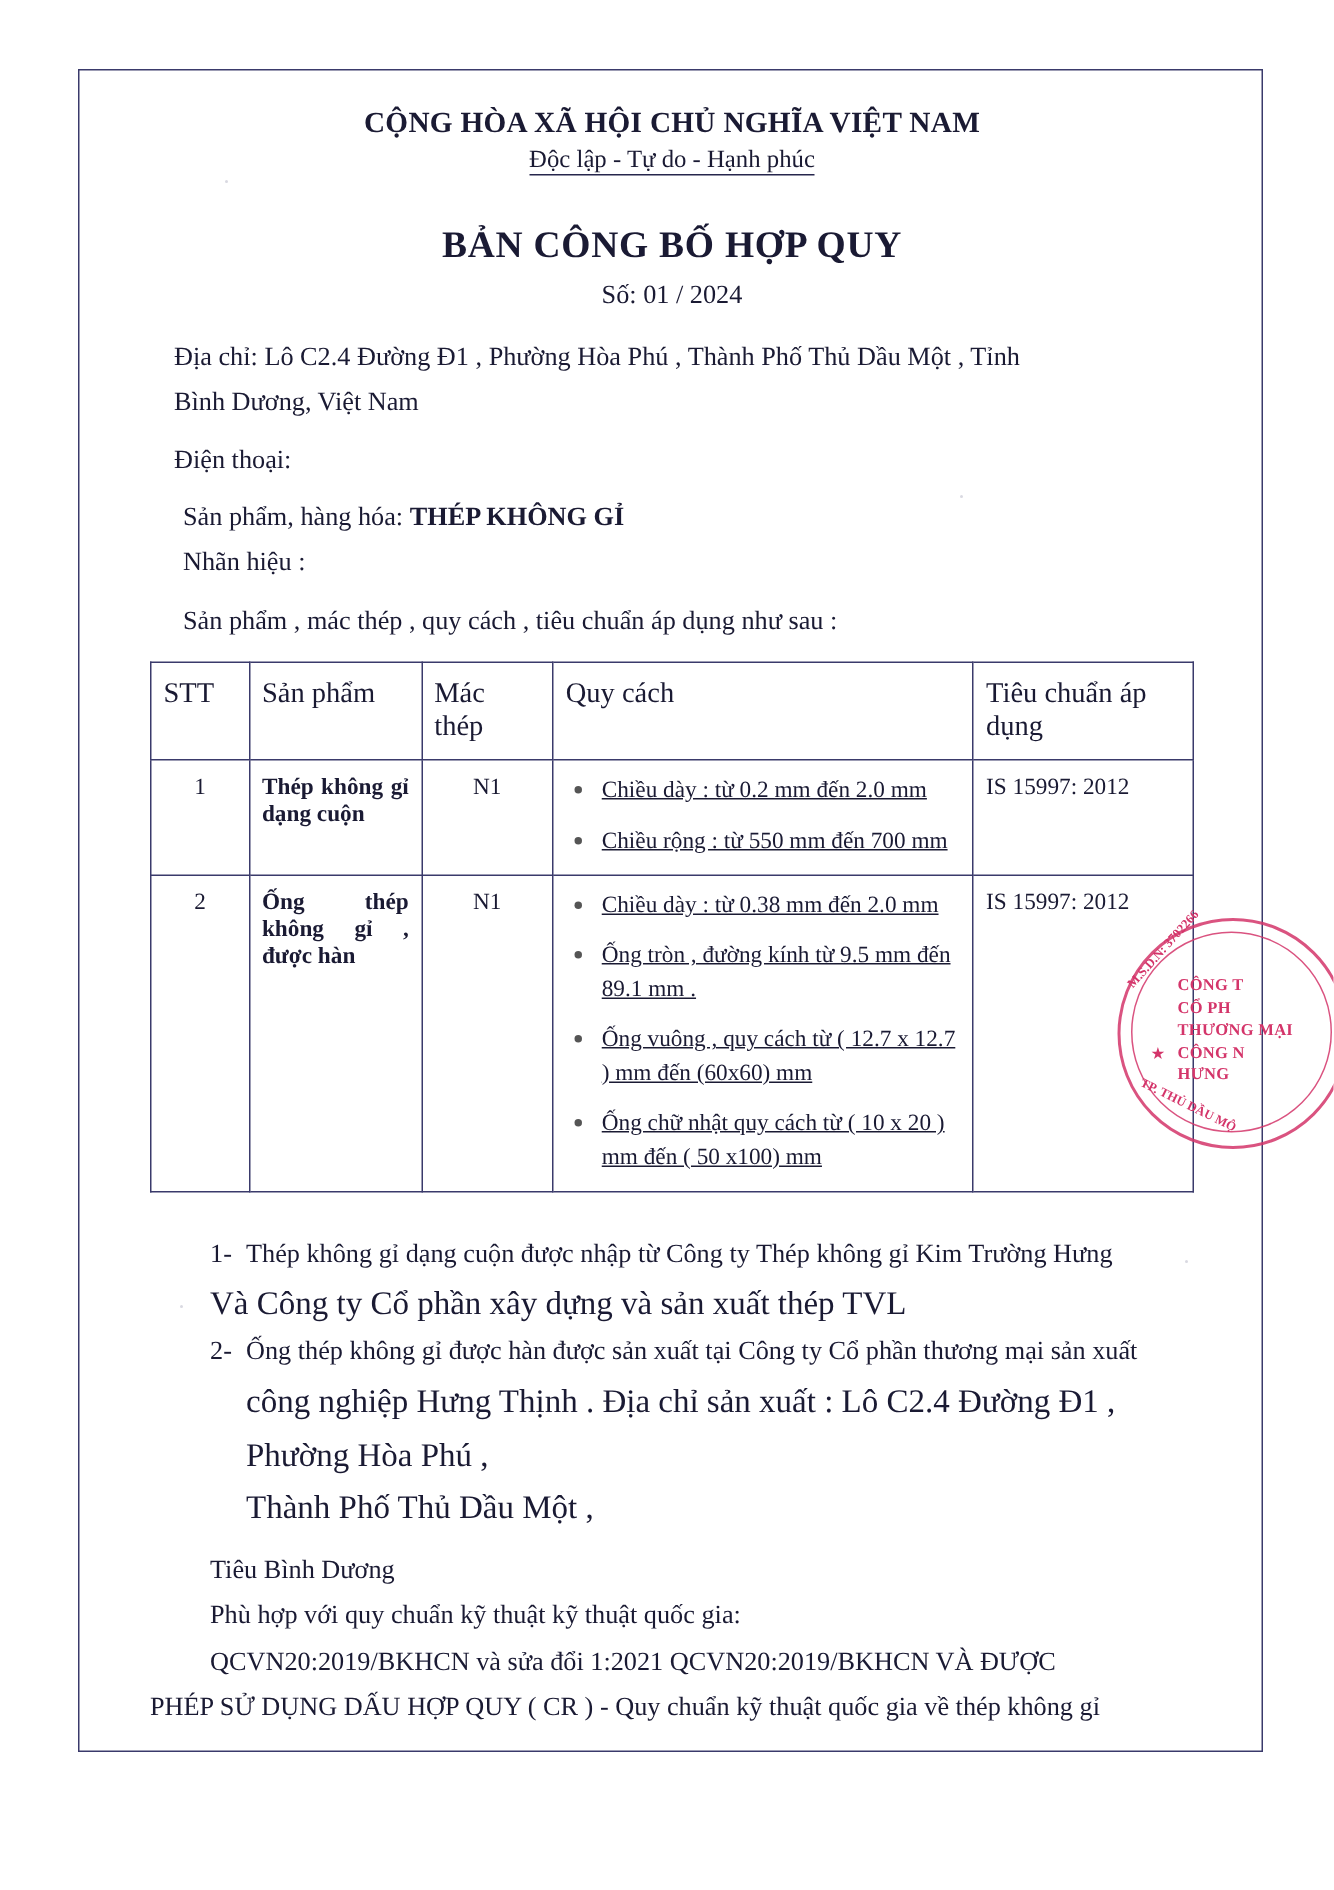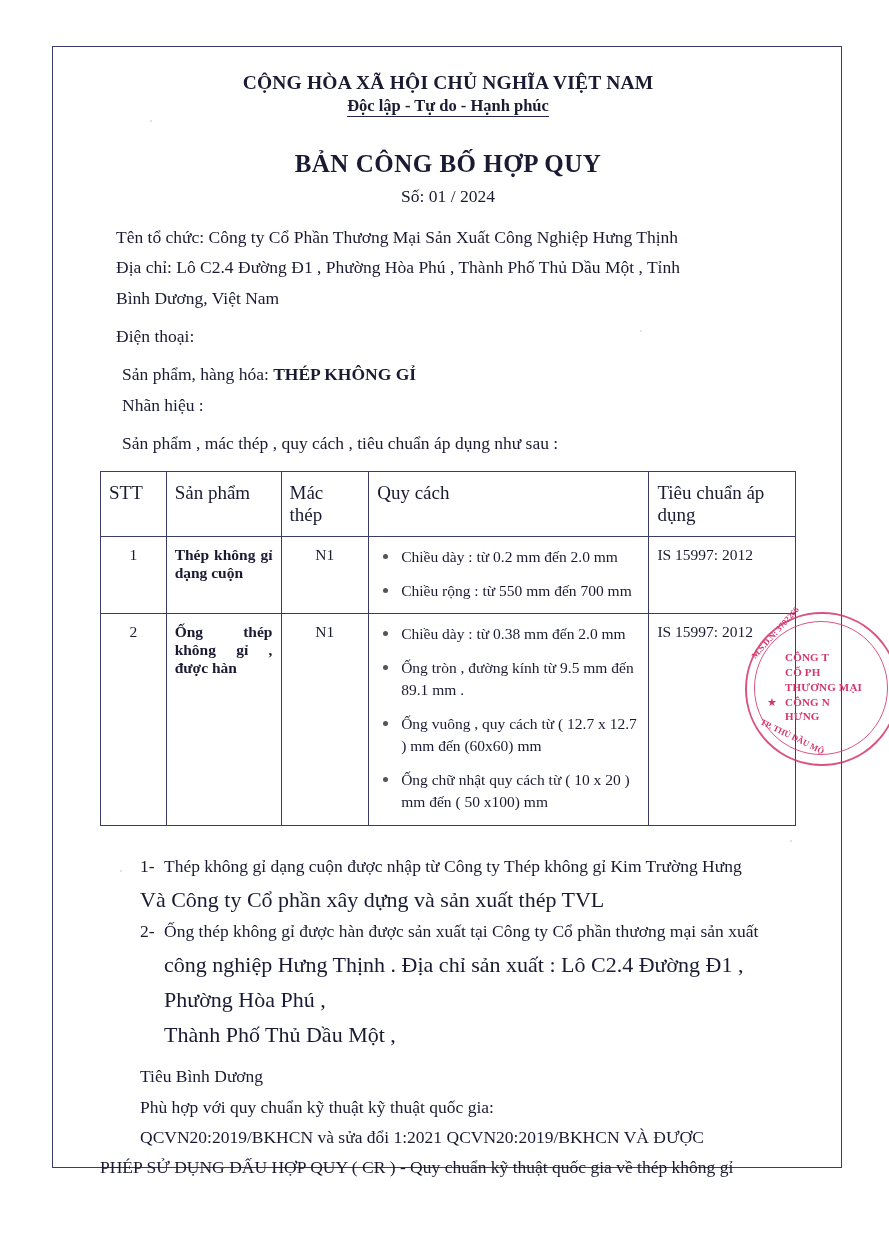--- a/index.html
+++ b/index.html
@@ -46,21 +46,21 @@
   .center { text-align: center; }
 
   .national-title {
     font-size: 19.5px;
     font-weight: bold;
     letter-spacing: 0.2px;
     margin: 10px 0 2px 0;
   }
   .national-sub {
     font-size: 16.5px;
-    font-weight: bold;
+    font-weight: normal;
     margin: 0 0 20px 0;
   }
   .national-sub span {
     border-bottom: 1.4px solid #26264d;
     padding-bottom: 1px;
   }
 
   .doc-title {
     font-size: 25px;
     font-weight: bold;
@@ -113,20 +113,21 @@
   ul.bullets {
     list-style: none;
     margin: 0;
     padding: 0;
   }
   ul.bullets li {
     position: relative;
     padding-left: 24px;
     margin-bottom: 11px;
     line-height: 1.45;
+    text-decoration: underline;
   }
   ul.bullets li:last-child { margin-bottom: 2px; }
   ul.bullets li::before {
     content: "";
     position: absolute;
     left: 6px;
     top: 8px;
     width: 5px;
     height: 5px;
     background: #555;
@@ -246,21 +247,20 @@
   <div class="speck" style="left:790px; top:840px; width:2px; height:2px;"></div>
 
   <div class="content">
 
     <div class="center national-title">CỘNG HÒA XÃ HỘI CHỦ NGHĨA VIỆT NAM</div>
     <div class="center national-sub"><span>Độc lập - Tự do - Hạnh phúc</span></div>
 
     <div class="center doc-title">BẢN CÔNG BỐ HỢP QUY</div>
     <div class="center doc-number">Số: 01 / 2024</div>
 
-    <div class="para indent">Tên tổ chức: Công ty Cổ Phần Thương Mại Sản Xuất Công Nghiệp Hưng Thịnh</div>
     <div class="para indent">Địa chỉ: Lô C2.4 Đường Đ1 , Phường Hòa Phú , Thành Phố Thủ Dầu Một , Tỉnh</div>
     <div class="para indent">Bình Dương, Việt Nam</div>
     <div class="gap-sm"></div>
     <div class="para indent">Điện thoại:</div>
     <div class="gap-sm"></div>
     <div class="para indent2">
       <span>Sản phẩm, hàng hóa:</span>
       <span class="bold">THÉP KHÔNG GỈ</span>
     </div>
     <div class="para indent2">Nhãn hiệu :</div>

